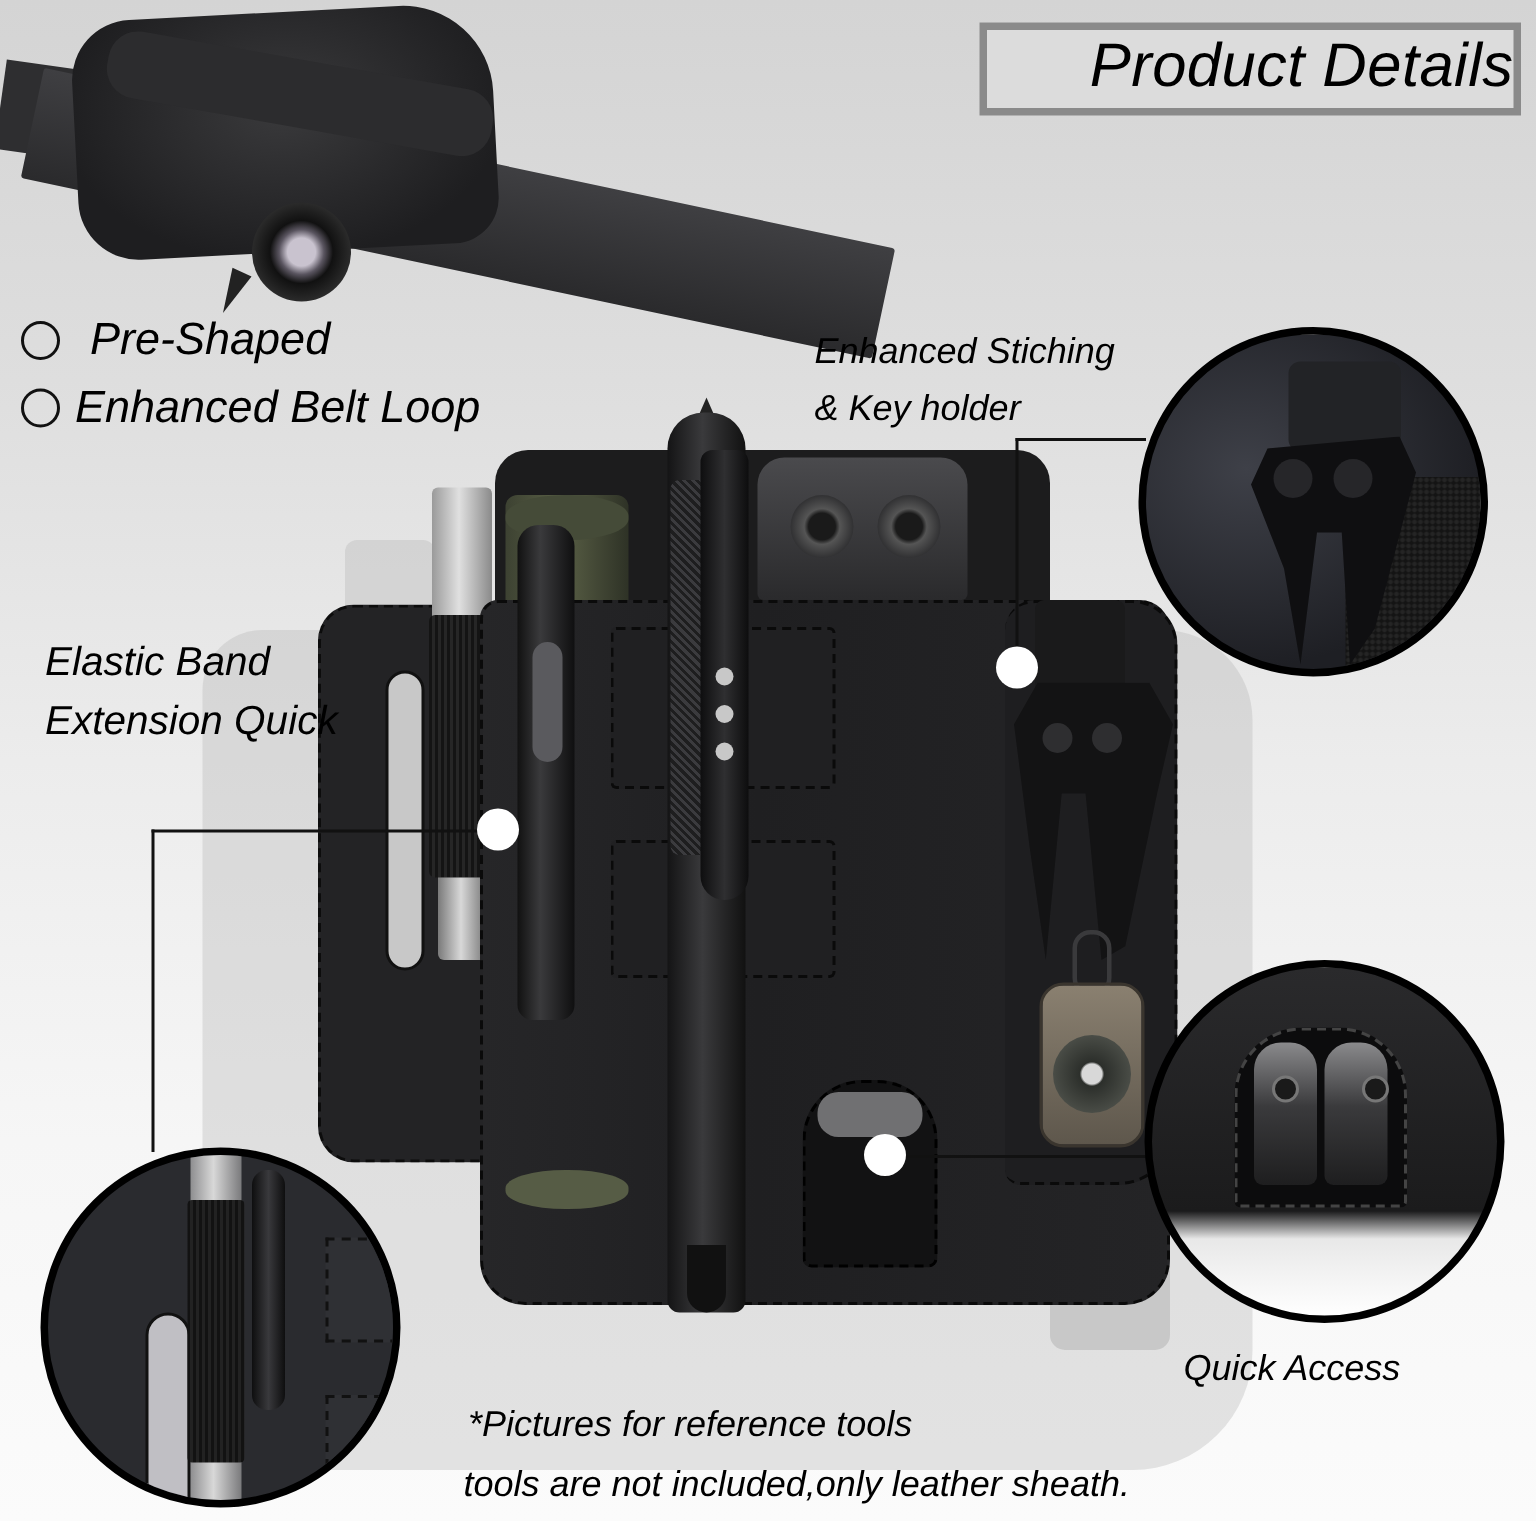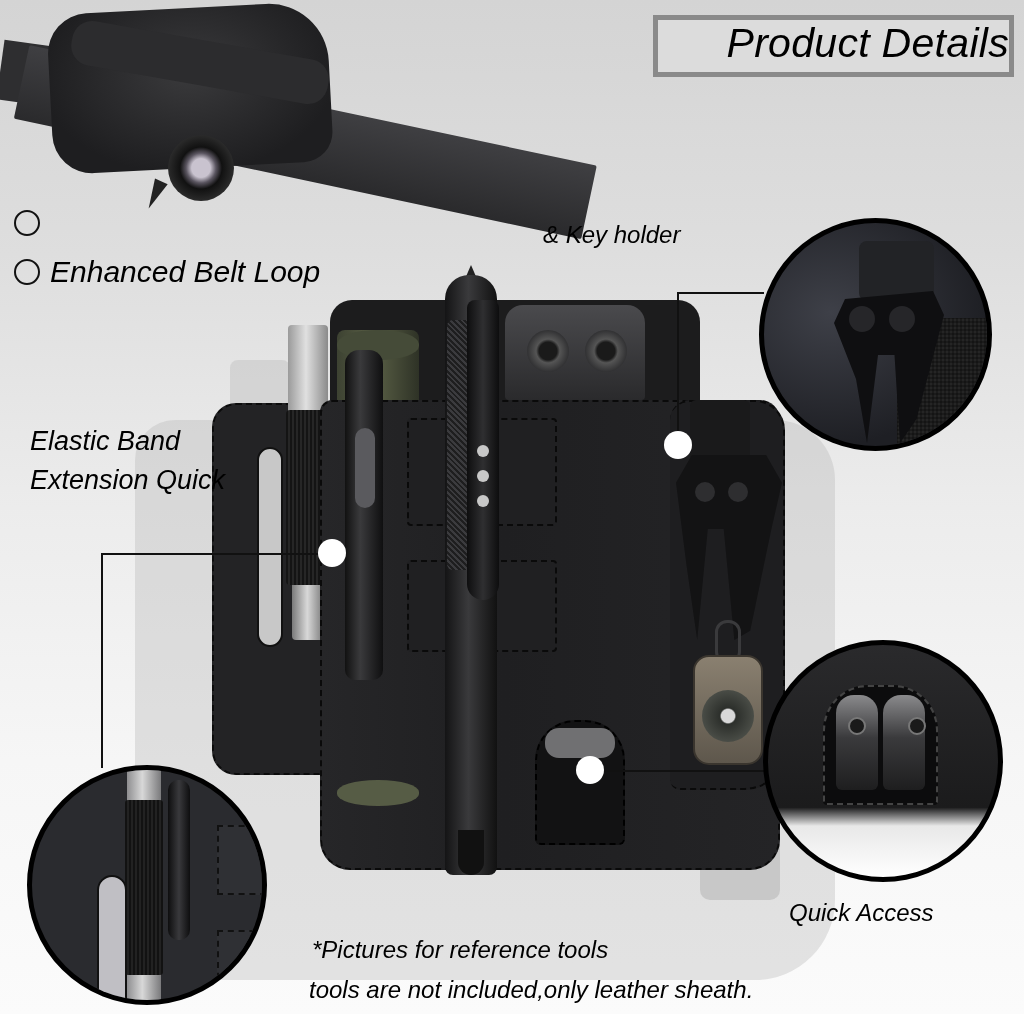--- a/index.html
+++ b/index.html
@@ -238,20 +238,21 @@
 
 <div class="abs belt-strap-left"></div>
 <div class="abs belt-strap"></div>
 <div class="abs top-sheath"></div>
 <div class="abs top-strap"></div>
 <div class="abs top-pen-tip"></div>
 <div class="abs top-flashlight"></div>
 
 <div class="abs feature feat1">
   <span class="radio"></span>
+  <span>Pre-Shaped</span>
 </div>
 <div class="abs feature feat2">
   <span class="radio"></span>
   <span>Enhanced Belt Loop</span>
 </div>
 
 <div class="abs ghost"></div>
 <div class="abs ghost2"></div>
 <div class="abs ghost3"></div>
 <div class="abs ghost-compass"></div>
@@ -305,20 +306,21 @@
 <div class="abs dot" style="left:664px; top:431px;"></div>
 
 <div class="abs line" style="left:101px; top:553px; width:230px; height:2px;"></div>
 <div class="abs line" style="left:101px; top:553px; width:2px; height:215px;"></div>
 <div class="abs dot" style="left:318px; top:539px;"></div>
 
 <div class="abs line" style="left:603px; top:770px; width:162px; height:2px;"></div>
 <div class="abs dot" style="left:576px; top:756px;"></div>
 
 <div class="abs label label-stitch">
+  <span style="display:block">Enhanced Stiching</span>
   <span style="display:block">&amp; Key holder</span>
 </div>
 <div class="abs label label-elastic">
   <span style="display:block">Elastic Band</span>
   <span style="display:block">Extension Quick</span>
 </div>
 
 <div class="abs inset inset-hook">
   <div class="ih-velcro"></div>
   <div class="ih-strap"></div>

